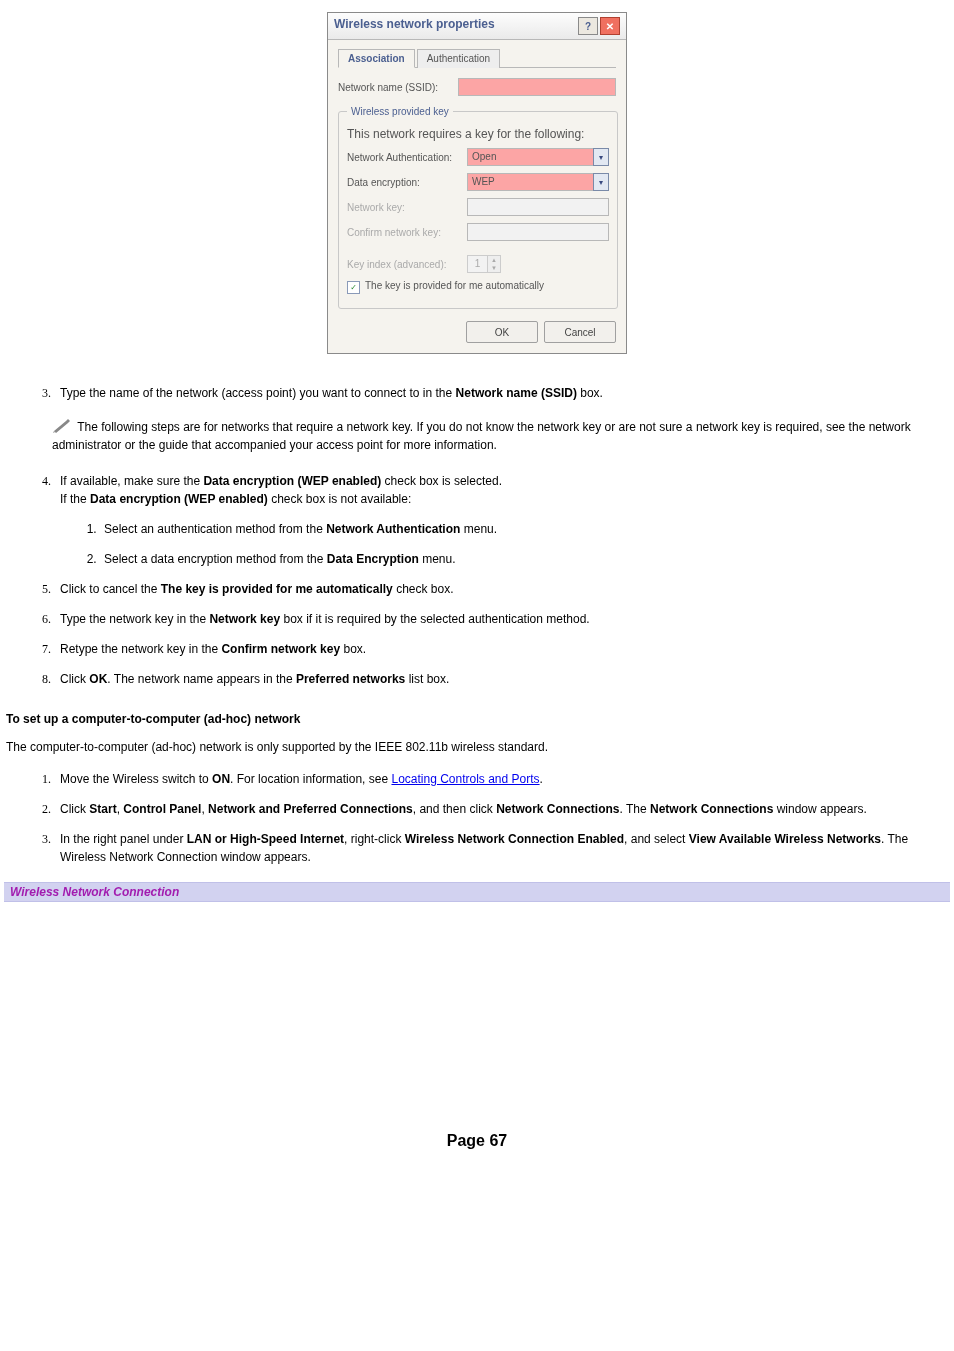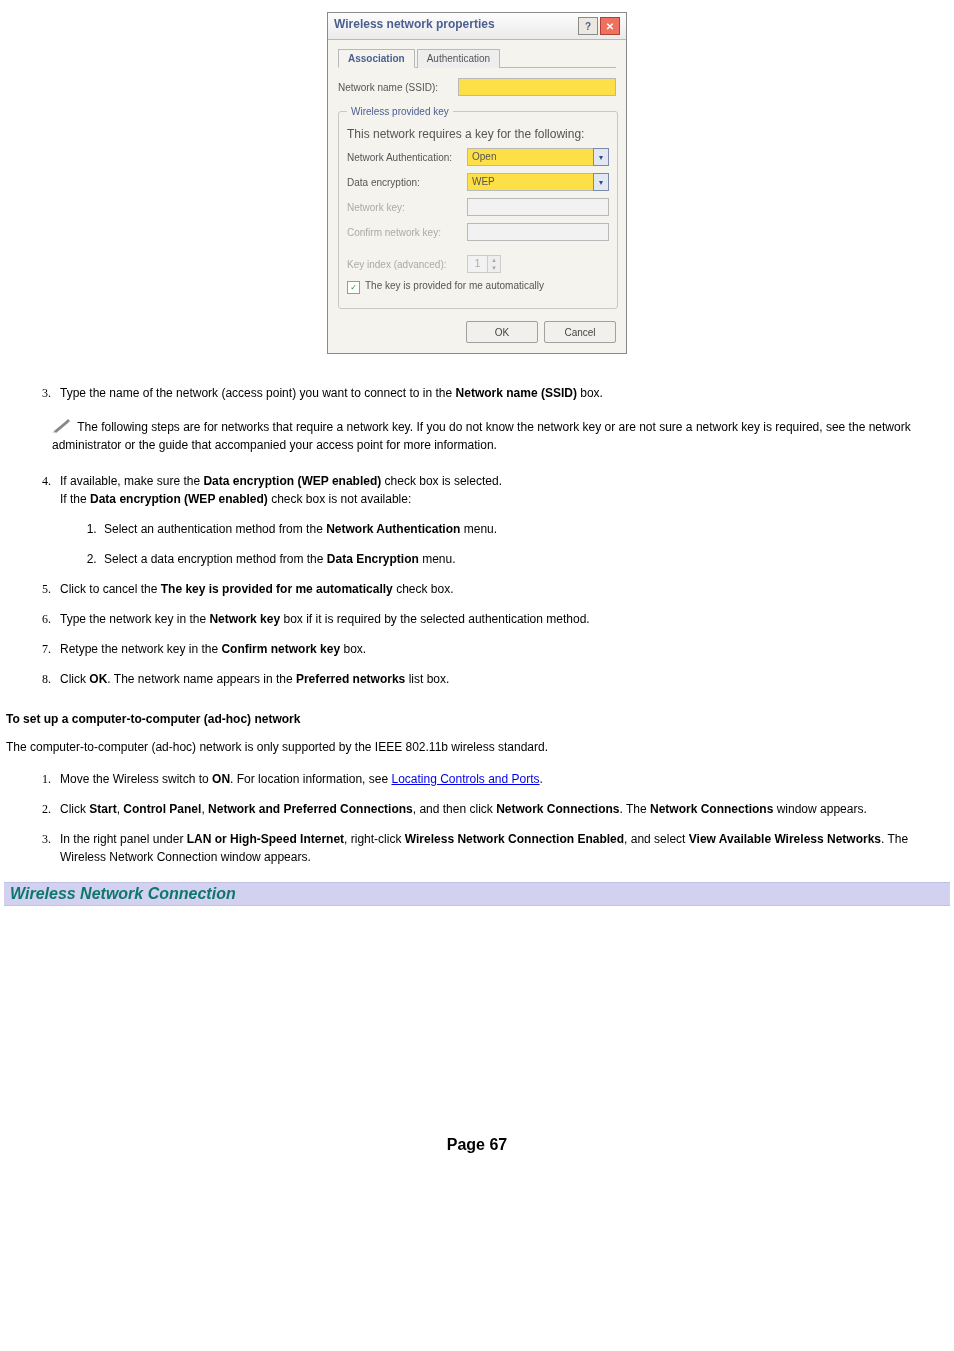--- a/index.html
+++ b/index.html
@@ -74,21 +74,21 @@
     align-items: center;
     margin: 7px 0;
     font-size: 10px;
     color: #555;
   }
   .form-row label { flex: 0 0 120px; }
   .field {
     flex: 1;
     height: 18px;
     border: 1px solid #b8b8b8;
-    background: #fde047;
+    background: #fca5a5;
     padding: 0 4px;
     font-size: 10px;
     box-sizing: border-box;
   }
   .field.disabled { background: #f2f2f2; }
   .dropdown-wrap {
     flex: 1;
     display: flex;
   }
   .dropdown-wrap .field { flex: 1; border-right: none; }
@@ -184,22 +184,22 @@
   h4.sect { font-size:12px; margin: 24px 0 12px 2px;}
   p.body-p { margin: 0 0 14px 2px; line-height:1.5;}
   a.link { color: #0000ee; text-decoration: underline; }
   
   .caption-bar {
     background: #d2d2f0;
     border-top:1px solid #c0c0e8;
     border-bottom:1px solid #c0c0e8;
     font-style: italic;
     font-weight: bold;
-    color: #0f766e;
-    font-size:16px;
+    color: #a21caf;
+    font-size:12px;
     padding: 2px 6px;
     margin: 6px 0 0 0;
   }
   
   .page-num {
     text-align: center;
     font-weight: bold;
     font-size: 16px;
     margin-top: 230px;
   }

